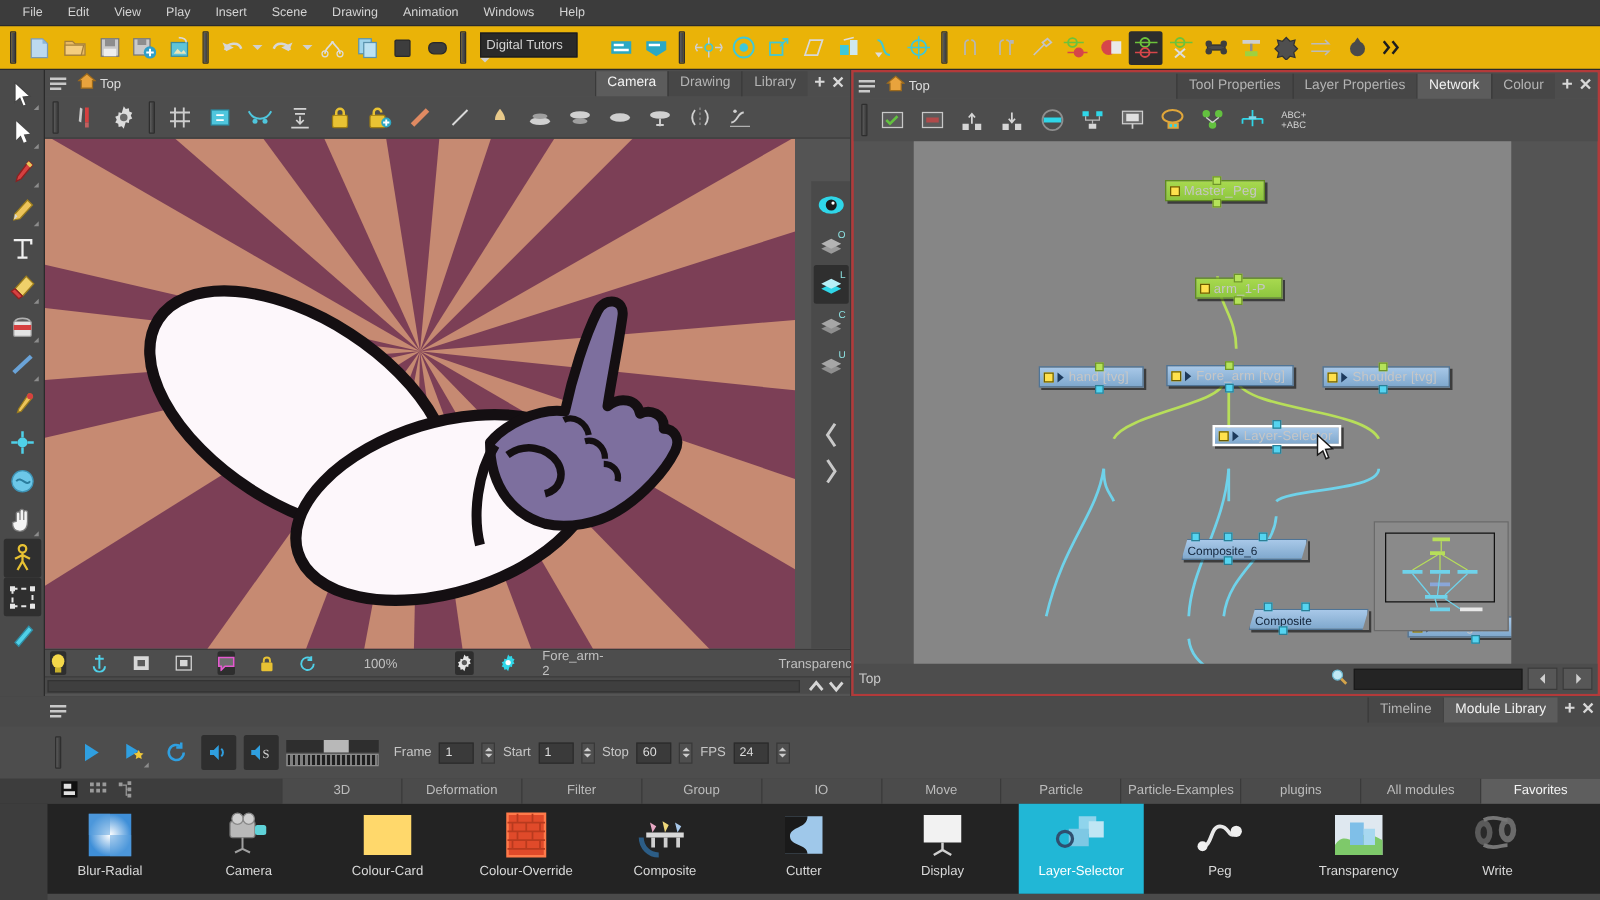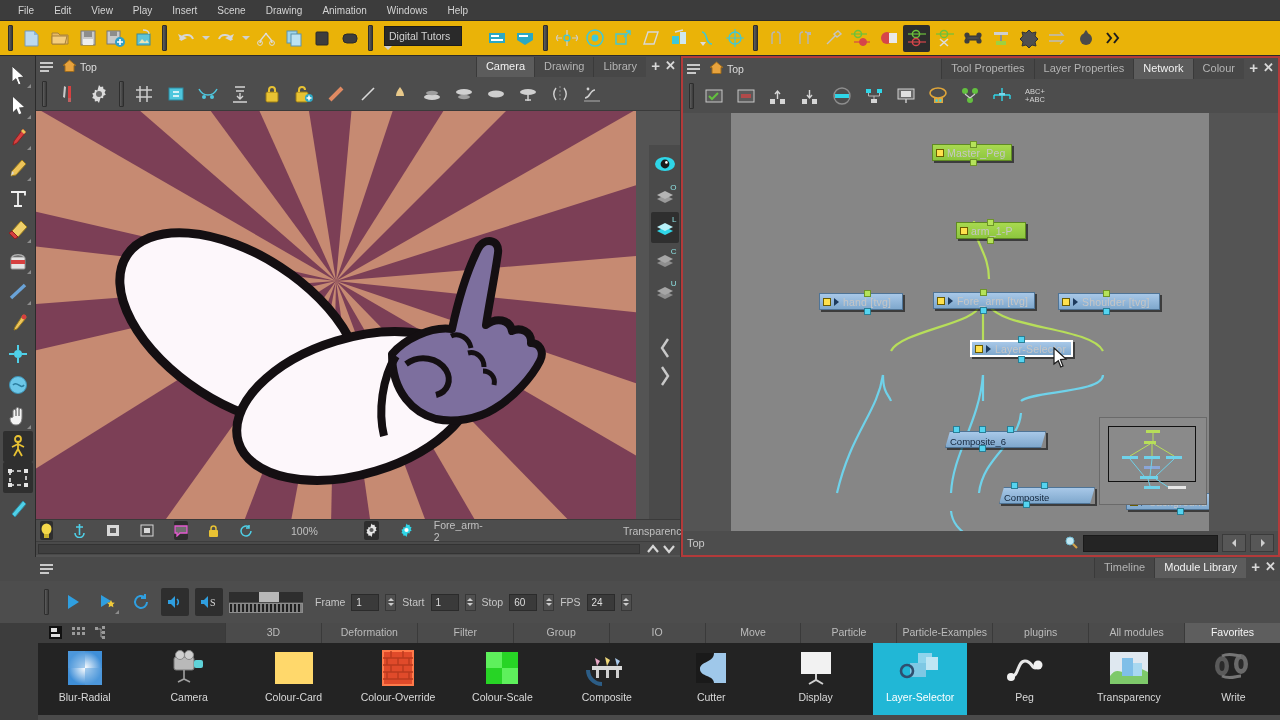--- a/index.html
+++ b/index.html
@@ -918,21 +918,21 @@
       <div class="port g" style="left:37px;top:14px;"></div>
     </div>
 
     <div class="node peg" style="left:225px;top:109px;width:70px;">
       <div class="sq"></div>
       <div class="lbl">arm_1-P</div>
       <div class="port g" style="left:30px;top:-4px;"></div>
       <div class="port g" style="left:30px;top:14px;"></div>
     </div>
 
-    <div class="node draw" style="left:88px;top:180px;width:84px;">
+    <div class="node draw" style="left:100px;top:180px;width:84px;">
       <div class="sq"></div>
       <div class="tri"></div>
       <div class="lbl">hand [tvg]</div>
       <div class="port g" style="left:44px;top:-4px;"></div>
       <div class="port" style="left:44px;top:14px;"></div>
     </div>
 
     <div class="node draw" style="left:202px;top:179px;width:102px;">
       <div class="sq"></div>
       <div class="tri"></div>
@@ -1209,30 +1209,20 @@
           <svg width="34" height="38" viewBox="0 0 34 38">
               <rect x="2" y="2" width="30" height="34" fill="#e04a2a" stroke="#ff7a4a" stroke-width="2"></rect>
           <g stroke="#b83a1e" stroke-width="1.4">
                 <path d="M2 9h30M2 16h30M2 23h30M2 30h30M10 2v7M22 2v7M6 9v7M17 9v7M28 9v7M10 16v7M22 16v7M6 23v7M17 23v7M28 23v7"></path>
               </g>
             </svg>
           </div>
         <div class="nm">Colour-Override</div>
         </div>
 
-      <div class="moditem">
-        <div class="icon">
-          <svg width="36" height="36" viewBox="0 0 36 36">
-              <rect x="2" y="2" width="32" height="32" fill="#27d425"></rect>
-          <rect x="2" y="2" width="16" height="16" fill="#5ef05c"></rect>
-              <rect x="18" y="18" width="16" height="16" fill="#5ef05c"></rect>
-            </svg>
-          </div>
-        <div class="nm">Colour-Scale</div>
-        </div>
 
       <div class="moditem">
         <div class="icon">
           <svg width="46" height="40" viewBox="0 0 46 40">
               <path d="M4 22a14 14 0 0 0 14 14" stroke="#2c5d86" stroke-width="4" fill="none"></path>
           <rect x="8" y="18" width="30" height="4" fill="#d8d8d8"></rect>
           <g fill="#cfcfcf">
                 <rect x="12" y="22" width="3" height="8"></rect>
                 <rect x="22" y="22" width="3" height="8"></rect>
                 <rect x="32" y="22" width="3" height="8"></rect>

